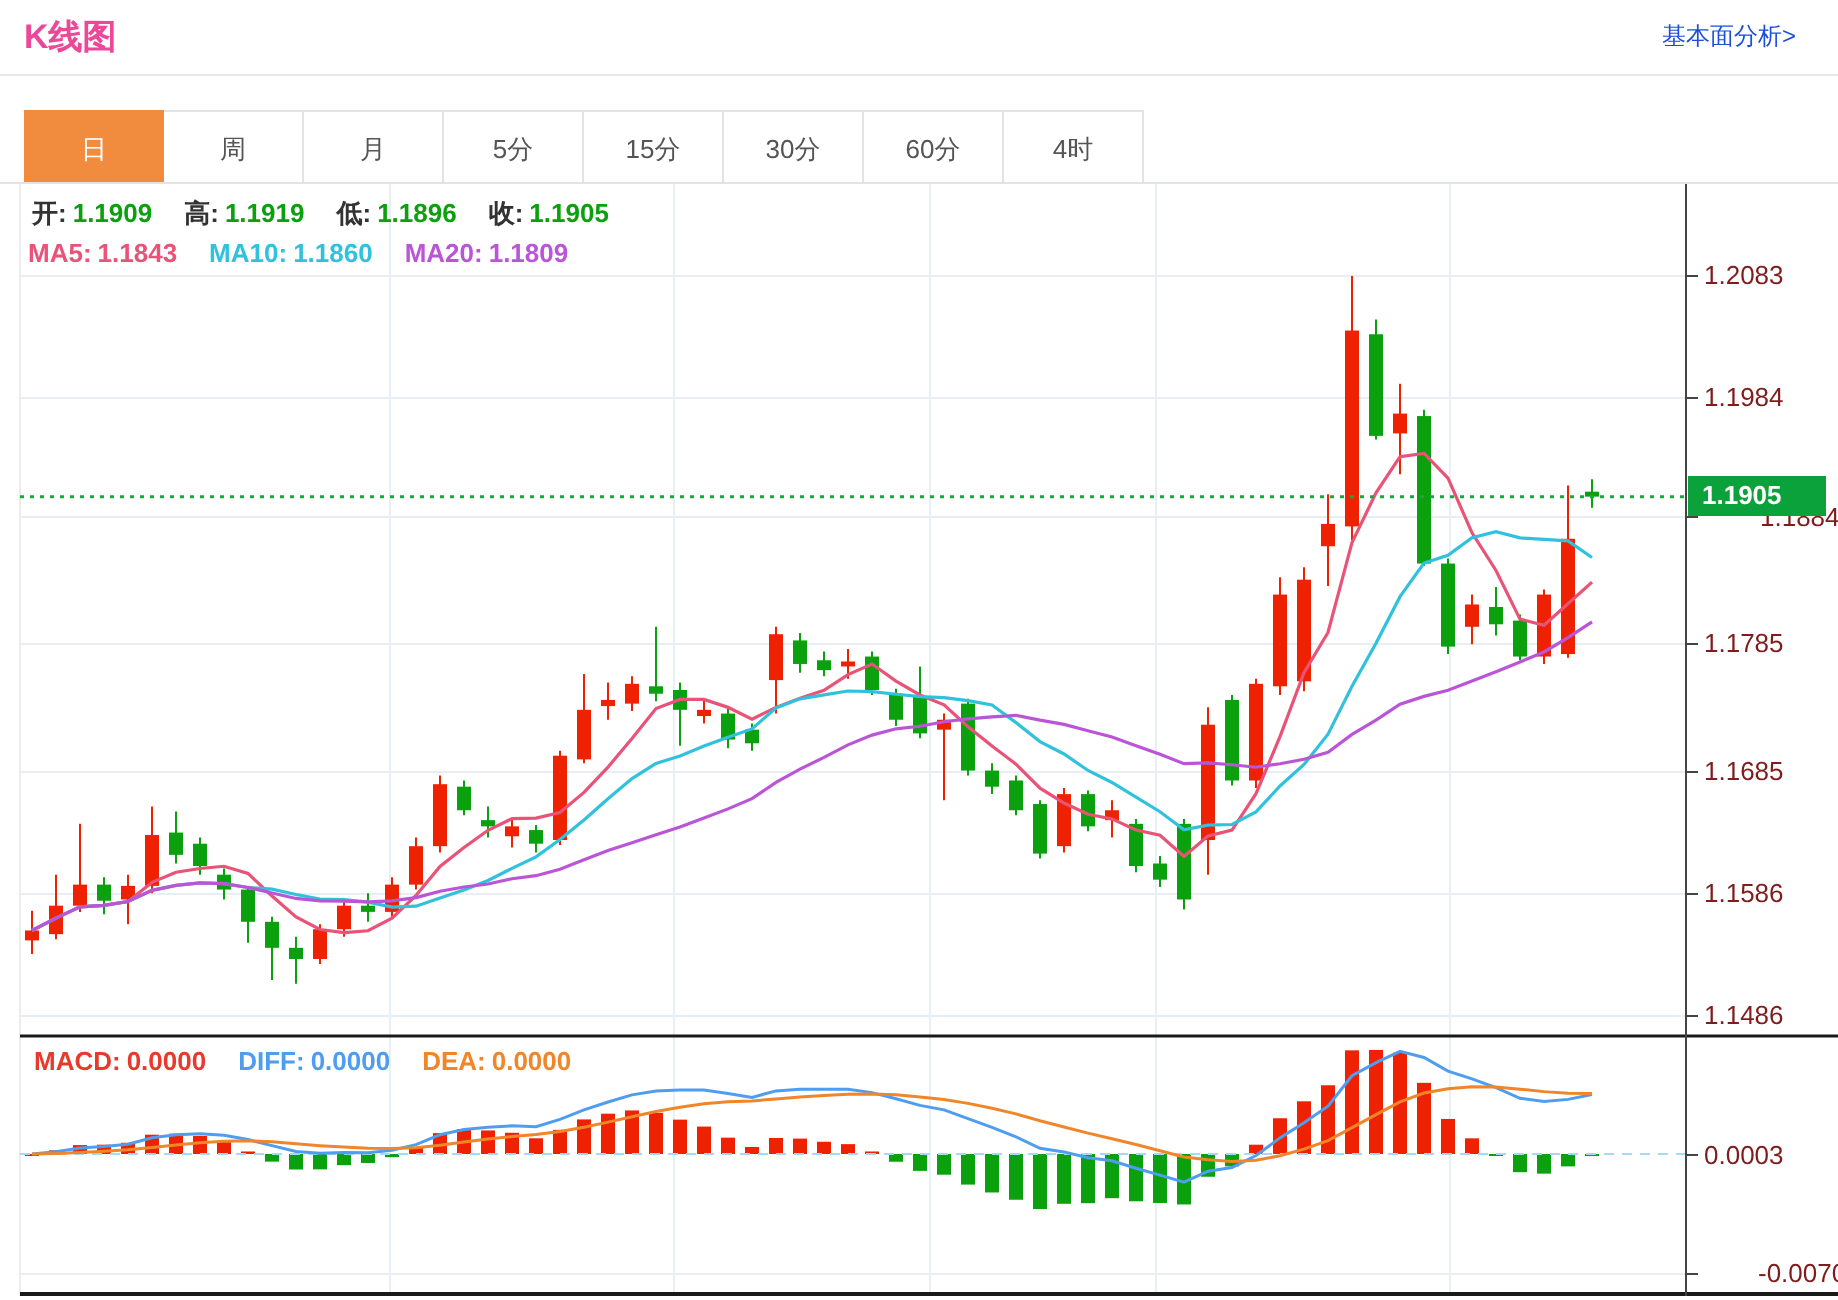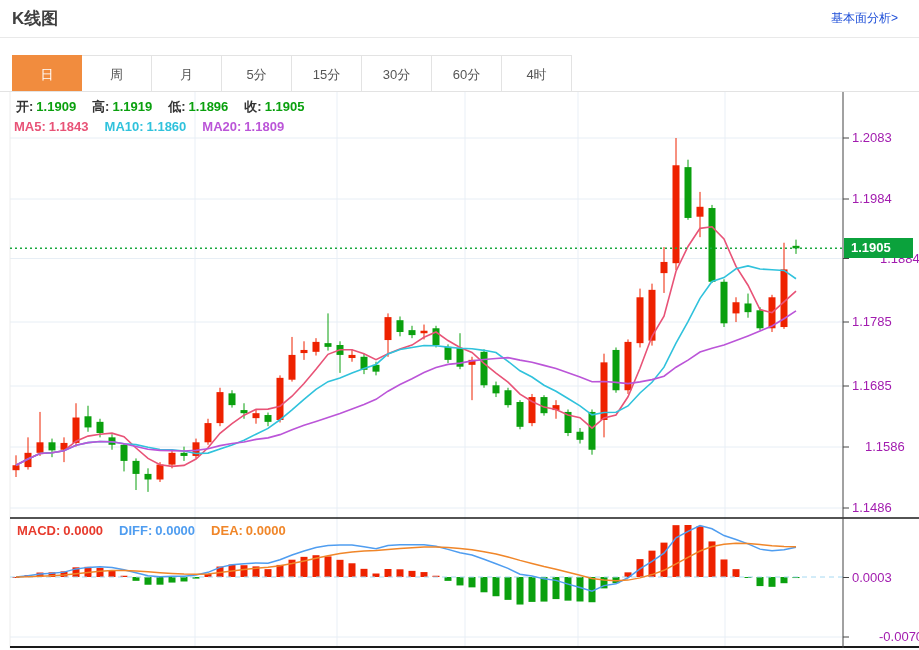--- a/index.html
+++ b/index.html
@@ -1,35 +1,35 @@
 <!DOCTYPE html>
 <html><head>
 <meta charset="utf-8">
 <style>
   html,body{margin:0;padding:0;background:#fff;}
   body{width:919px;height:650px;position:relative;overflow:hidden;
        font-family:"Liberation Sans","DejaVu Sans",sans-serif;-webkit-font-smoothing:antialiased;}
   .header{position:absolute;top:0;left:0;width:919px;height:38px;border-bottom:1px solid #e9e9e9;box-sizing:border-box;}
-  .title{position:absolute;left:12px;top:7px;font-size:17px;font-weight:bold;color:#404040;}
+  .title{position:absolute;left:12px;top:7px;font-size:17px;font-weight:bold;color:#ec4899;}
   .hlink{position:absolute;right:21px;top:10px;font-size:12px;color:#1d4ed8;text-decoration:none;cursor:pointer;text-align:center;}
   .tabs{position:absolute;top:55px;left:12px;height:37px;display:flex;}
   .tabrow-border{position:absolute;top:91px;left:0;width:919px;height:1px;background:#e3e3e3;}
   .tab{width:70px;height:37px;line-height:37px;text-align:center;font-size:13px;color:#555;
        border:1px solid #e3e3e3;border-left:none;box-sizing:border-box;background:#fff;cursor:pointer;}
   .tab:first-child{border-left:1px solid #e3e3e3;}
   .tab.active{background:#f18c3e;color:#fff;border-color:#f18c3e;}
   .chart-wrap{position:absolute;top:92px;left:0;width:919px;height:558px;}
   #chart-svg{position:absolute;top:0;left:0;}
   .legend{position:absolute;font-size:13px;white-space:nowrap;font-weight:bold;}
   .legend .lab{color:#333;margin-right:3px;}
   .legend .item{margin-right:16px;}
   .ohlc{top:6px;left:16px;}
   .ma{top:27px;left:14px;}
   .macdlg{top:431px;left:17px;}
-  .tick{position:absolute;left:852px;font-size:13px;color:#a21caf;}
+  .tick{position:absolute;left:852px;font-size:13px;color:#7f1d1d;}
   .price-tag{position:absolute;left:844px;top:146px;width:69px;height:20px;background:#0ba23c;
              color:#fff;font-size:13px;font-weight:bold;line-height:20px;padding-left:7px;box-sizing:border-box;}
 </style>
 </head>
 <body>
 
 <div class="header">
   <div class="title">K线图</div>
   <a class="hlink">基本面分析&gt;</a>
 </div>
@@ -282,21 +282,21 @@
     </svg>
   <div class="legend ohlc" id="legend-ohlc"><span class="item"><span class="lab">开:</span><span style="color: rgb(10, 160, 14);">1.1909</span></span><span class="item"><span class="lab">高:</span><span style="color: rgb(10, 160, 14);">1.1919</span></span><span class="item"><span class="lab">低:</span><span style="color: rgb(10, 160, 14);">1.1896</span></span><span class="item"><span class="lab">收:</span><span style="color: rgb(10, 160, 14);">1.1905</span></span></div>
   <div class="legend ma" id="legend-ma"><span class="item"><span class="lab" style="color: rgb(232, 83, 119);">MA5:</span><span style="color: rgb(232, 83, 119);">1.1843</span></span><span class="item"><span class="lab" style="color: rgb(48, 194, 220);">MA10:</span><span style="color: rgb(48, 194, 220);">1.1860</span></span><span class="item"><span class="lab" style="color: rgb(187, 85, 216);">MA20:</span><span style="color: rgb(187, 85, 216);">1.1809</span></span></div>
   <div class="legend macdlg" id="legend-macd"><span class="item"><span class="lab" style="color: rgb(231, 58, 44);">MACD:</span><span style="color: rgb(231, 58, 44);">0.0000</span></span><span class="item"><span class="lab" style="color: rgb(79, 157, 240);">DIFF:</span><span style="color: rgb(79, 157, 240);">0.0000</span></span><span class="item"><span class="lab" style="color: rgb(240, 134, 41);">DEA:</span><span style="color: rgb(240, 134, 41);">0.0000</span></span></div>
   <div id="main-ticks">
       <div class="tick" style="top: 38px;">1.2083</div>
       <div class="tick" style="top: 99px;">1.1984</div>
       <div class="tick" style="top: 158.5px; margin-left: 28px;">1.1884</div>
       <div class="tick" style="top: 222px;">1.1785</div>
       <div class="tick" style="top: 286px;">1.1685</div>
-      <div class="tick" style="top: 347px; margin-left: 13px;">1.1586</div>
+      <div class="tick" style="top: 347px;">1.1586</div>
       <div class="tick" style="top: 408px;">1.1486</div>
     </div>
   <div id="macd-ticks">
       <div class="tick" style="top: 477.5px;">0.0003</div>
       <div class="tick" style="top: 537px; margin-left: 27px;">-0.0070</div>
     </div>
   <div class="price-tag">1.1905</div>
 </div>
 
 </body></html>

